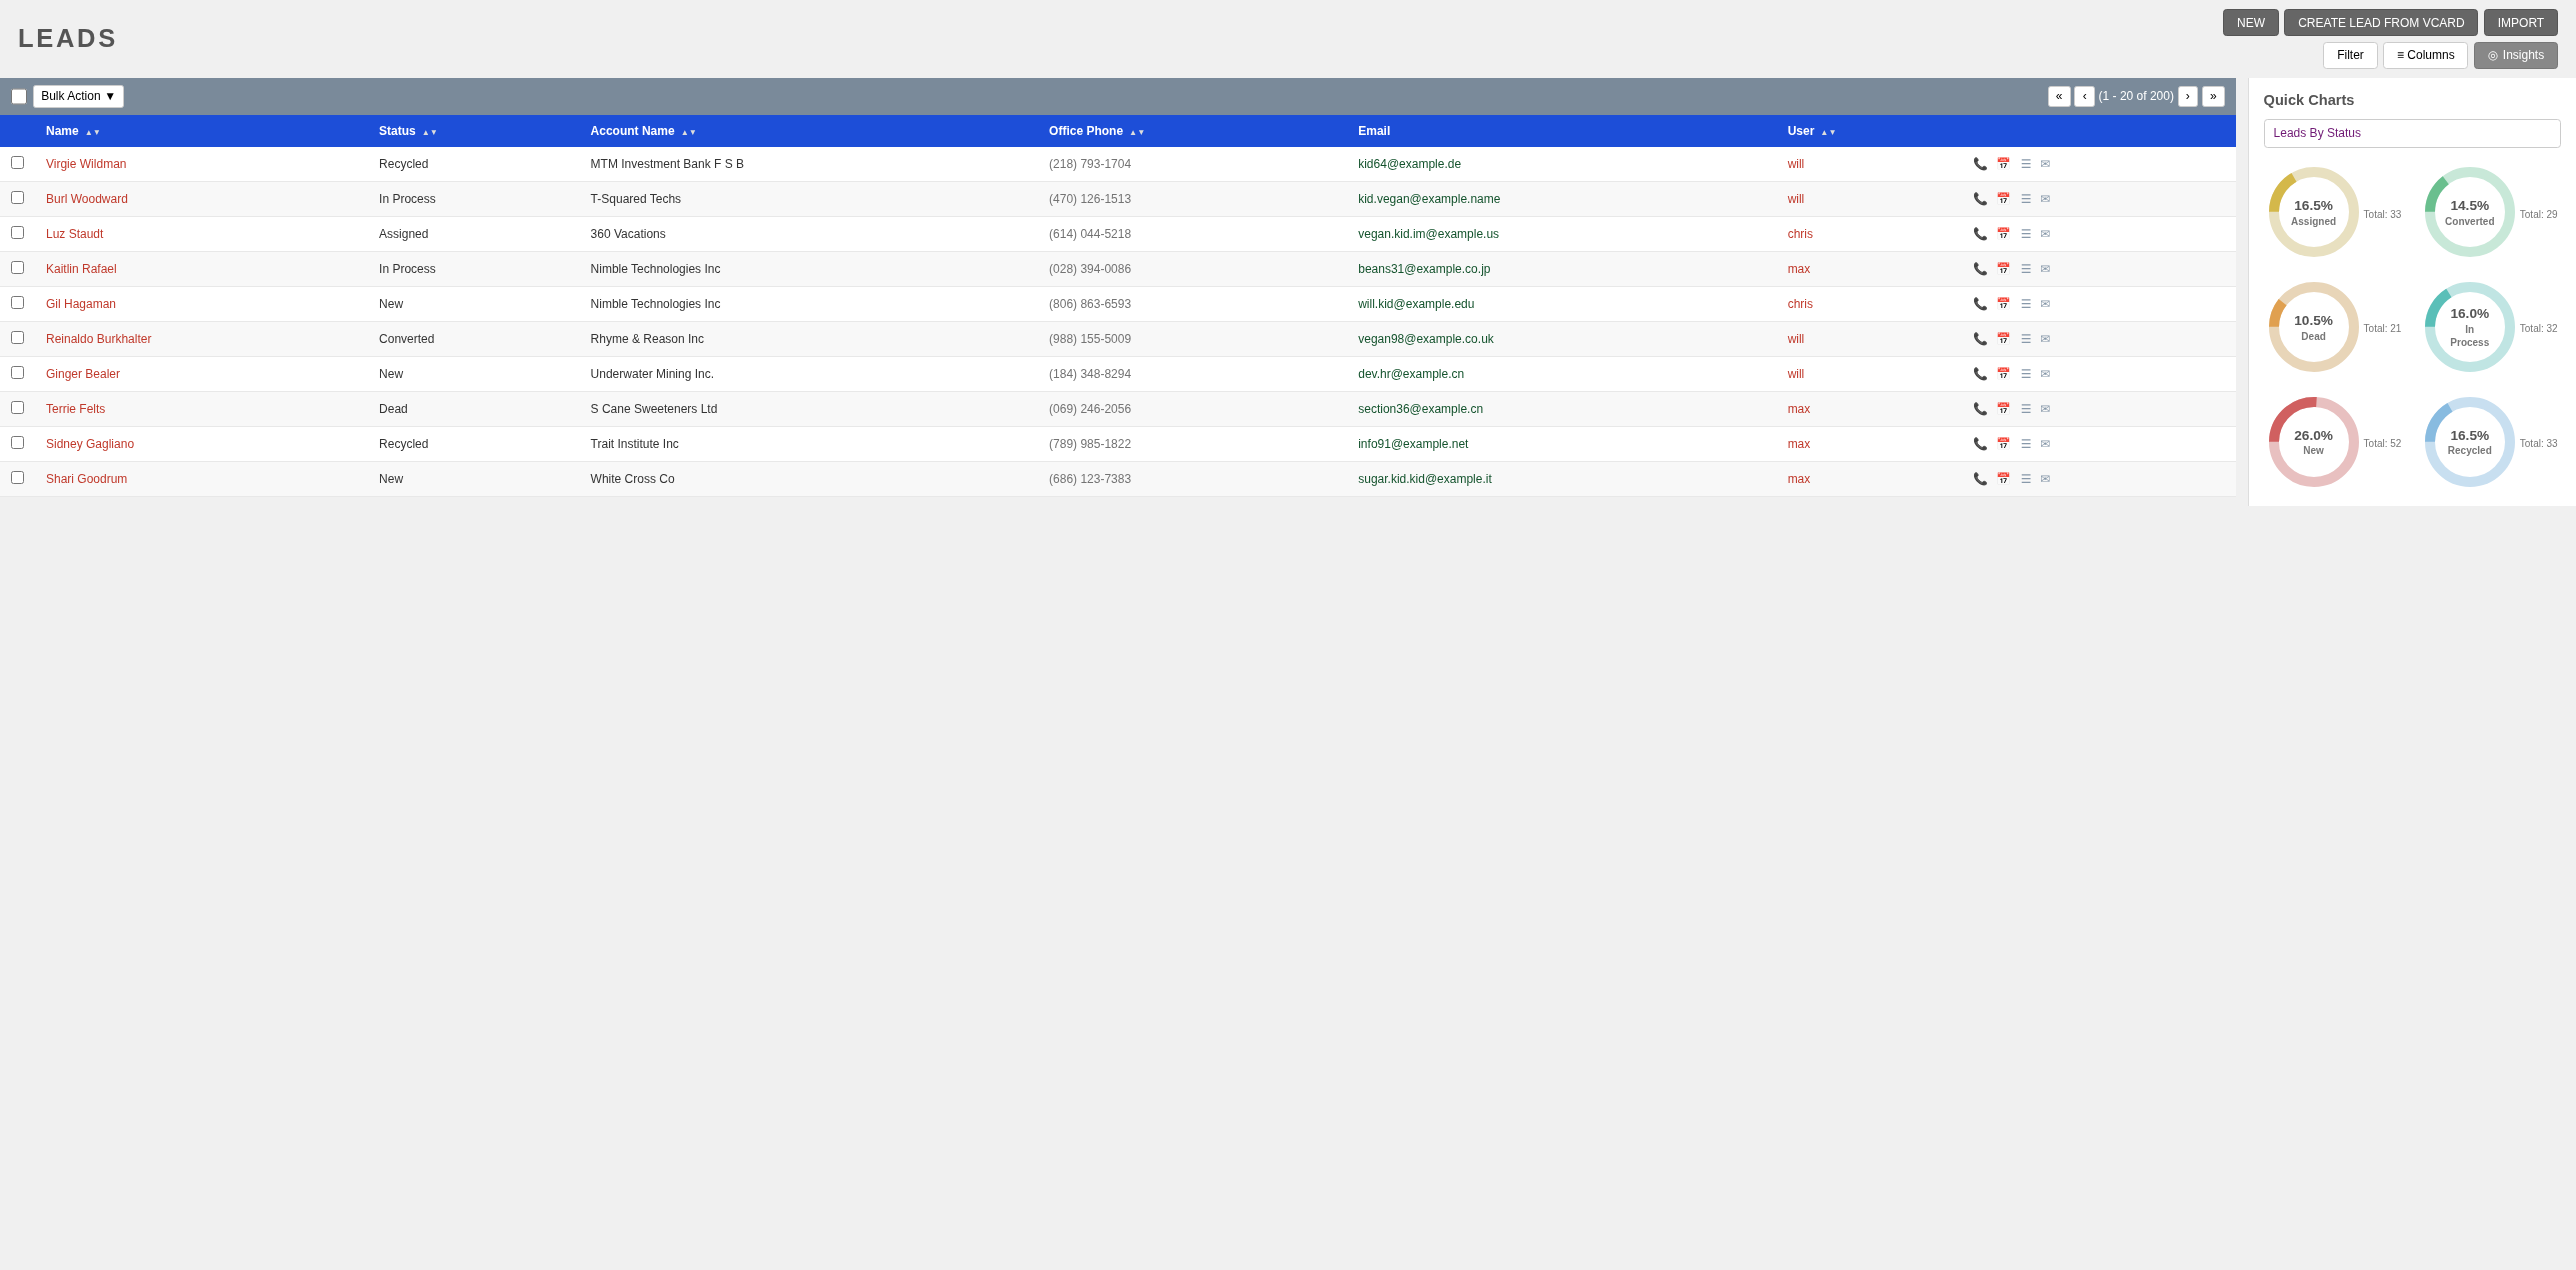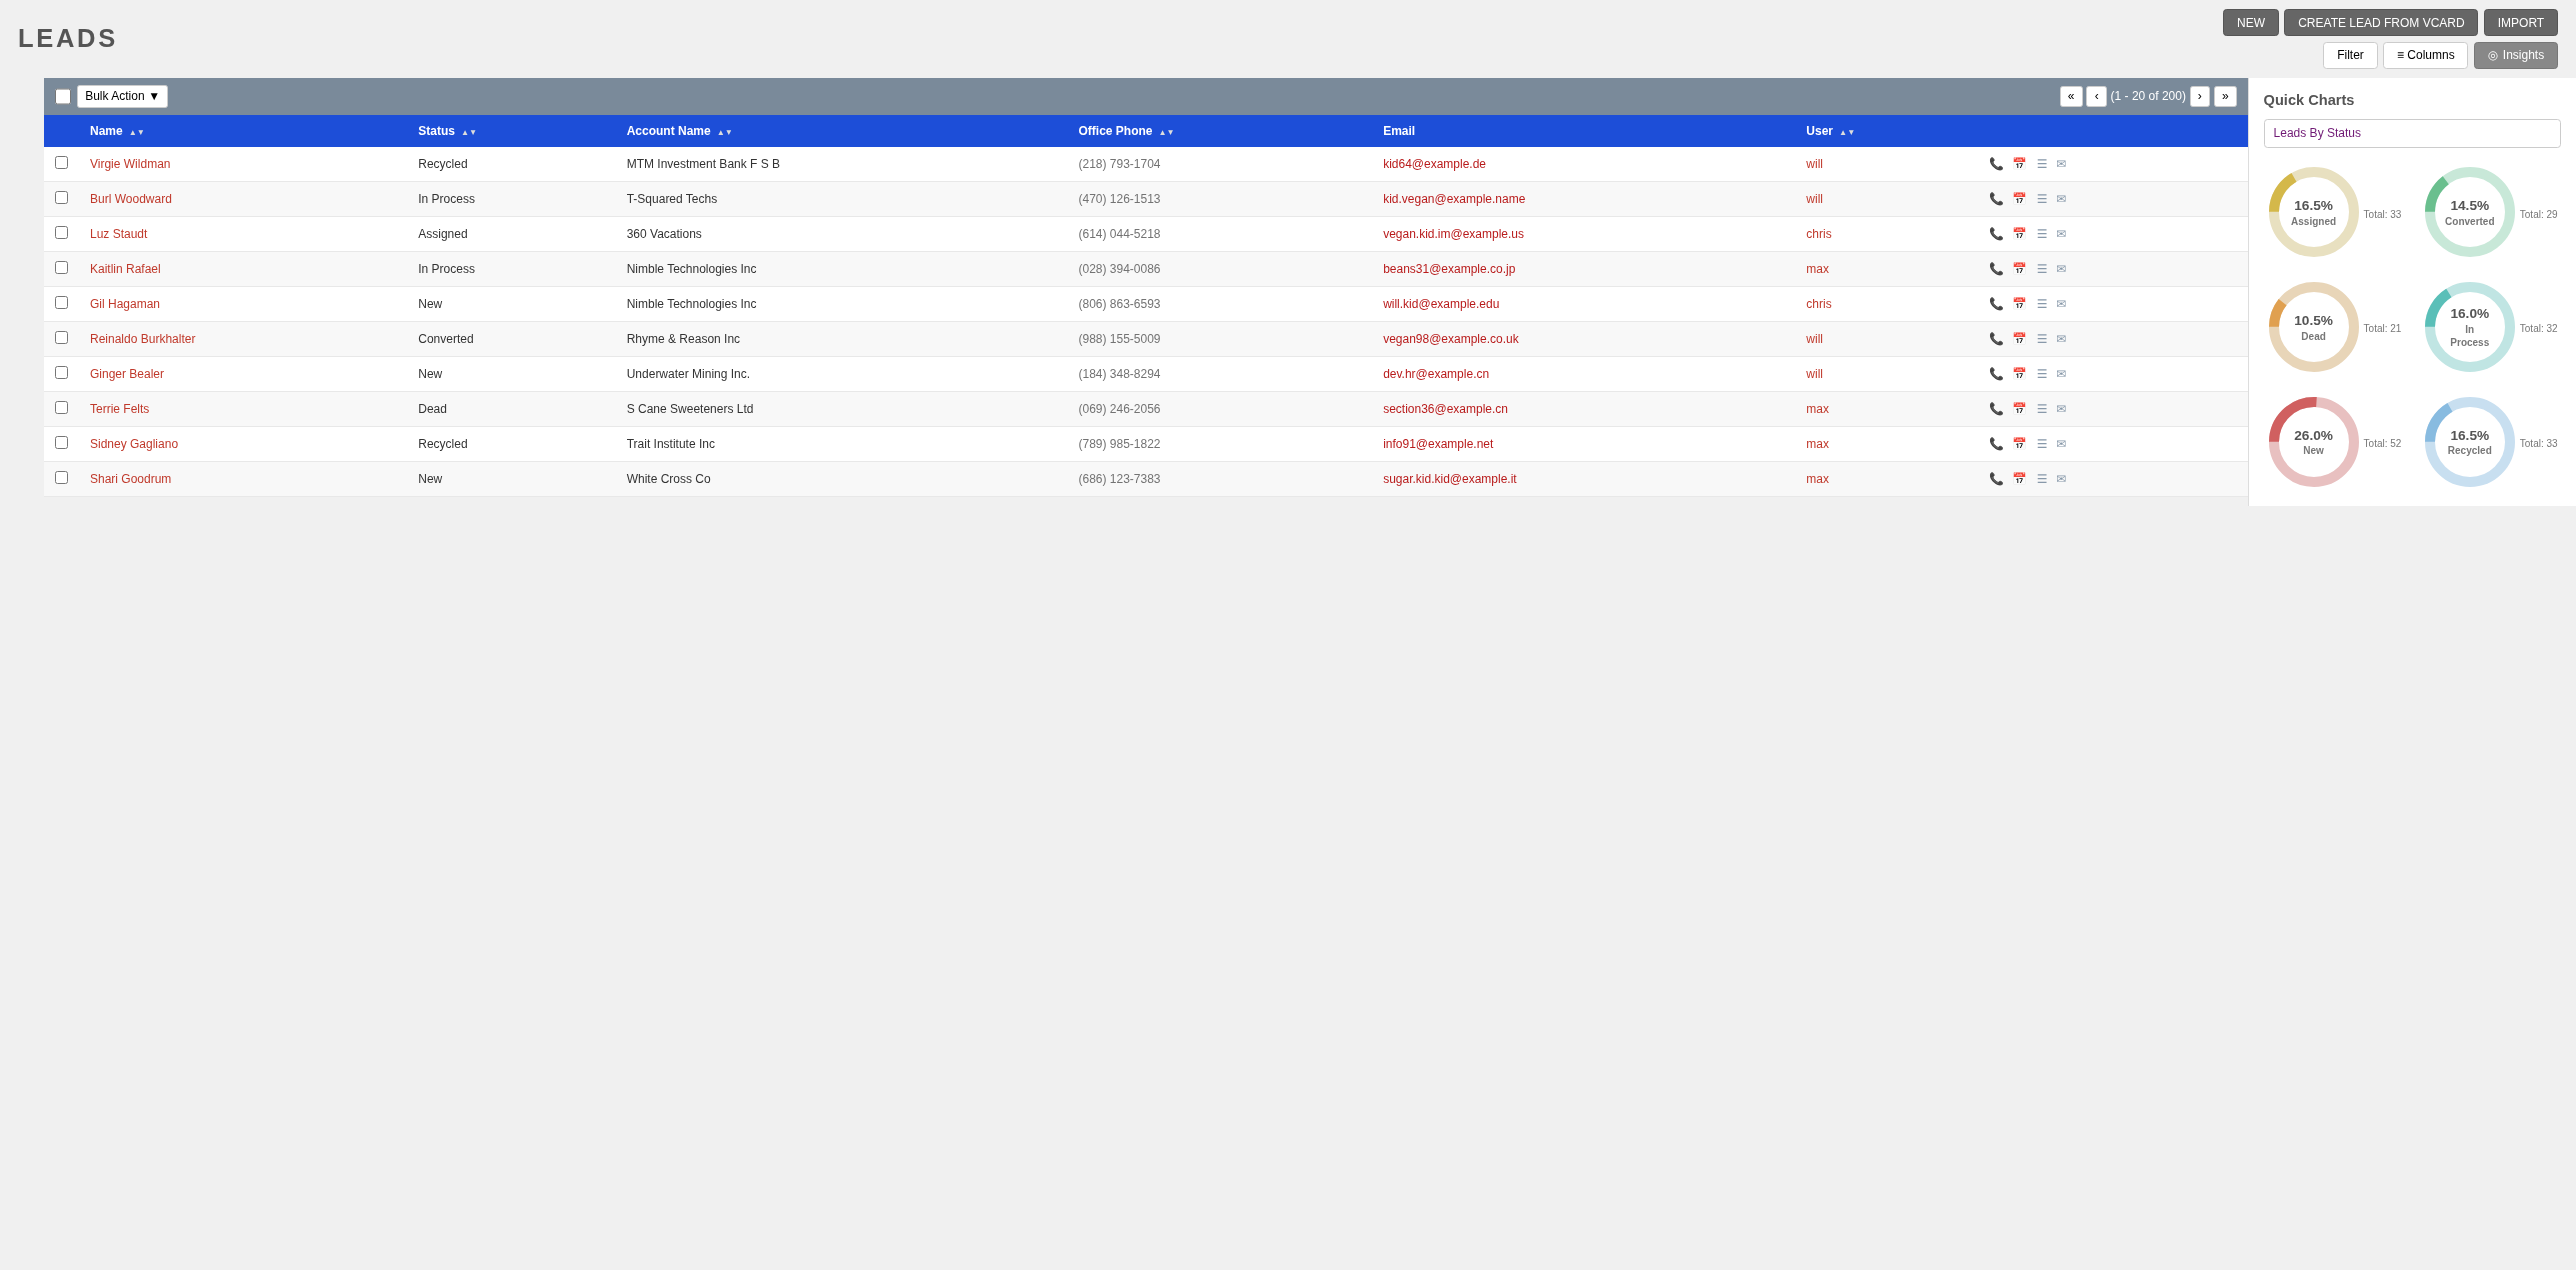--- a/index.html
+++ b/index.html
@@ -36,21 +36,21 @@
     }
     .btn-insights {
       background: #888;
       color: #fff;
       border-color: #777;
       display: flex;
       align-items: center;
       gap: 4.6px;
     }
 
-    .main-container { display: flex; gap: 0; margin-left: 44px; }
+    .main-container { display: flex; gap: 12px; }
 
     .table-section { flex: 1; min-width: 0; }
 
     .toolbar {
       background: #7a8a9a;
       padding: 7.3px 11px;
       display: flex;
       align-items: center;
       justify-content: space-between;
     }
@@ -96,21 +96,21 @@
       font-weight: 600;
       font-size: 12px;
       white-space: nowrap;
     }
     thead th .sort-icons { font-size: 8.2px; margin-left: 2.7px; color: #ddd; }
     tbody tr { border-bottom: 0.9px solid #e8e8e8; }
     tbody tr:nth-child(even) { background: #f8f8f8; }
     tbody td { padding: 9px 11px; vertical-align: middle; }
     .col-check { width: 29px; }
     .col-name { color: #c0392b; cursor: pointer; font-weight: 500; }
-    .col-email { color: #b91c1c; cursor: pointer; }
+    .col-email { color: #14532d; cursor: pointer; }
     .col-phone { color: #737373; }
     .col-user { color: #c0392b; }
     .col-actions { white-space: nowrap; color: #8899aa; }
     .col-actions span { margin-right: 5.5px; cursor: pointer; }
 
     .right-panel {
       width: 328px;
       min-width: 310px;
       background: #fff;
       border-left: 0.9px solid #ddd;

